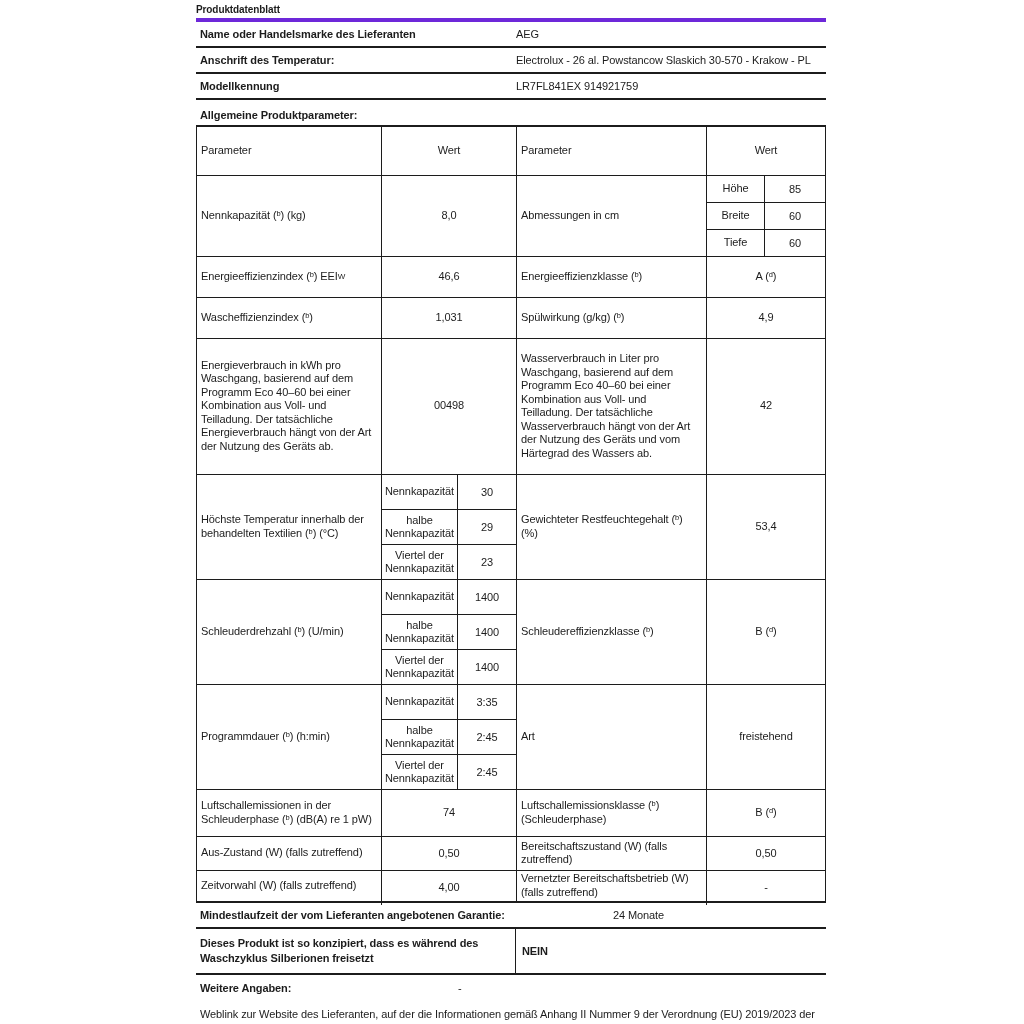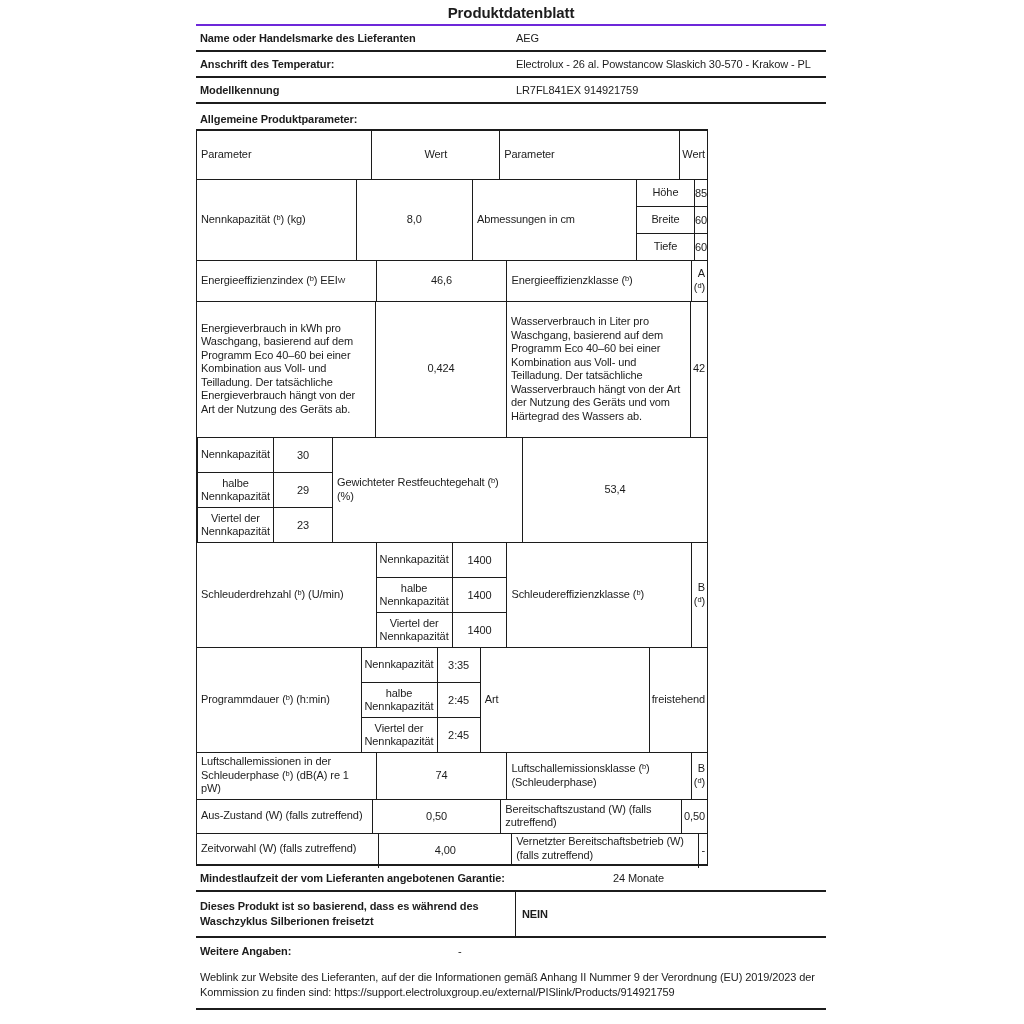--- a/index.html
+++ b/index.html
@@ -4,30 +4,30 @@
 <style>
   * { margin:0; padding:0; box-sizing:border-box; }
   html,body { background:#ffffff; }
   .page {
     width:1024px; height:1024px; position:relative; background:#ffffff;
     font-family:"Liberation Sans","DejaVu Sans",sans-serif;
     color:#1c1c1c; font-size:11px; letter-spacing:-0.1px;
   }
   .content { position:absolute; left:196px; top:0; width:630px; }
 
-  .doc-title { text-align:center; font-weight:bold; padding:4px 0 3px 0;
-               border-bottom:2px solid #6d28d9; font-size:15px; }
+  .doc-title { font-weight:bold; padding:4px 0 3px 0;
+               border-bottom:4px solid #6d28d9; font-size:10px; }
 
   .top-row { display:flex; border-bottom:2px solid #1c1c1c; padding:6px 0 6px 4px; min-height:26px;align-items:center; }
   .top-label { width:316px; font-weight:bold; }
   .top-value { flex:1; }
 
   .section-title { font-weight:bold; margin-top:9px; margin-bottom:4px; padding-left:4px; }
 
-  .ptable { width:512px; border:1px solid #1c1c1c; border-top:2px solid #1c1c1c; border-bottom:2px solid #1c1c1c; }
+  .ptable { width:630px; border:1px solid #1c1c1c; border-top:2px solid #1c1c1c; border-bottom:2px solid #1c1c1c; }
   .prow { display:flex; border-bottom:1px solid #1c1c1c; }
   .prow:last-child { border-bottom:none; }
   .c1 { width:184px; } .c2 { width:135px; } .c3 { width:190px; } .c4 { flex:1; }
   .c2,.c3,.c4 { border-left:1px solid #1c1c1c; }
   .cell { display:flex; align-items:center; padding:3px 6px 3px 4px; line-height:13.5px; }
   .cell.center { justify-content:center; text-align:right; padding:17px 2px; }
   .hdr { min-height:23px; }
 
   .subcol { display:flex; flex-direction:column; padding:0; }
   .subrow { display:flex; flex:1; border-bottom:1px solid #1c1c1c; }
@@ -111,29 +111,36 @@
       <div class="prow h-row2">
         <div class="cell c1">
             <span>Energieeffizienzindex (ᵇ) EEI</span>
             <sub class="eei">W</sub>
           </div>
         <div class="cell c2 center">46,6</div>
         <div class="cell c3">Energieeffizienzklasse (ᵇ)</div>
         <div class="cell c4 center">A (ᵈ)</div>
       </div>
 
+      <div class="prow h-row3">
+        <div class="cell c1">Wascheffizienzindex (ᵇ)</div>
+        <div class="cell c2 center">1,031</div>
+        <div class="cell c3">Spülwirkung (g/kg) (ᵇ)</div>
+        <div class="cell c4 center">4,9</div>
+      </div>
 
       <div class="prow h-row4">
         <div class="cell c1">Energieverbrauch in kWh pro Waschgang, basierend auf dem Programm Eco 40–60 bei einer Kombination aus Voll- und Teilladung. Der tatsächliche Energieverbrauch hängt von der Art der Nutzung des Geräts ab.</div>
-        <div class="cell c2 center">0,424</div>
+        <div class="cell c2 center">00498</div>
         <div class="cell c3">Wasserverbrauch in Liter pro Waschgang, basierend auf dem Programm Eco 40–60 bei einer Kombination aus Voll- und Teilladung. Der tatsächliche Wasserverbrauch hängt von der Art der Nutzung des Geräts und vom Härtegrad des Wassers ab.</div>
         <div class="cell c4 center">42</div>
       </div>
 
       <div class="prow h-row567">
+        <div class="cell c1">Höchste Temperatur innerhalb der behandelten Textilien (ᵇ) (°C)</div>
         <div class="c2 subcol mid">
           <div class="subrow">
             <div class="subk">Nennkapazität</div>
             <div class="subv">30</div>
           </div>
           <div class="subrow">
             <div class="subk">halbe Nennkapazität</div>
             <div class="subv">29</div>
           </div>
           <div class="subrow">
@@ -207,21 +214,21 @@
       </div>
 
     </div>
 
     <div class="footer-row1">
       <div class="lbl">Mindestlaufzeit der vom Lieferanten angebotenen Garantie:</div>
       <div>24 Monate</div>
     </div>
 
     <div class="footer-row2">
-      <div class="lbl">Dieses Produkt ist so basierend, dass es während des Waschzyklus Silberionen freisetzt</div>
+      <div class="lbl">Dieses Produkt ist so konzipiert, dass es während des Waschzyklus Silberionen freisetzt</div>
       <div class="val">NEIN</div>
     </div>
 
     <div class="footer-row3">
       <div class="lbl">Weitere Angaben:</div>
       <div>-</div>
     </div>
 
     <div class="weblink">Weblink zur Website des Lieferanten, auf der die Informationen gemäß Anhang II Nummer 9 der Verordnung (EU) 2019/2023 der Kommission zu finden sind: https://support.electroluxgroup.eu/external/PISlink/Products/914921759</div>
 

